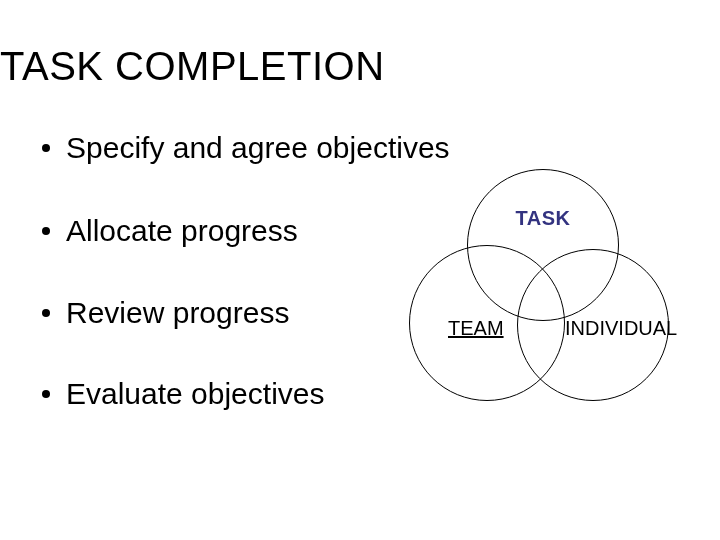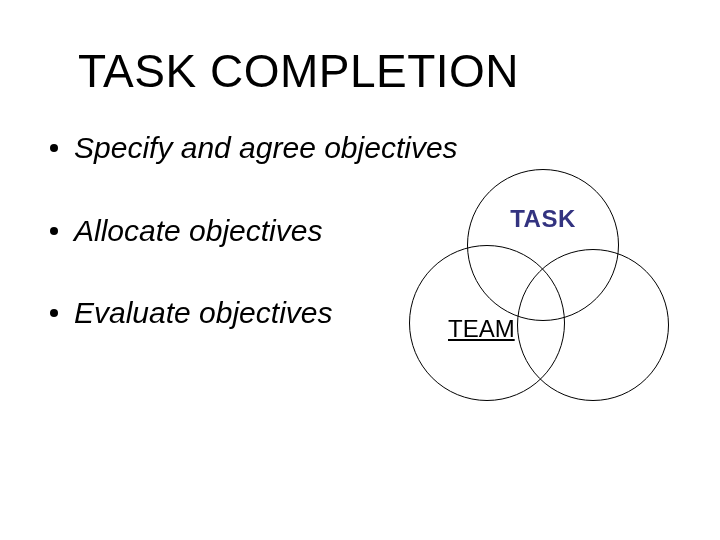--- a/index.html
+++ b/index.html
@@ -11,30 +11,29 @@
   }
   .slide {
     position: absolute; inset: 0;
     width: 720px; height: 540px;
     background: var(--background, #ffffff);
   }
   .slide-title {
     position: absolute;
     top: 44px; left: 0; width: 597px;
     margin: 0;
-    text-align: center;
-    font-size: 46px;
+    font-size: 40px;
     font-weight: 400;
     letter-spacing: 0.5px;
     color: var(--text, #000000);
     white-space: nowrap;
   }
   .bullet-row {
     position: absolute;
-    left: 12px; width: 460px; height: 38px; font-style: italic;
+    left: 4px; width: 460px; height: 38px;
   }
   .bullet-row:nth-of-type(1) { top: 131px; }
   .bullet-row:nth-of-type(2) { top: 214px; }
   .bullet-row:nth-of-type(3) { top: 296px; }
   .bullet-row:nth-of-type(4) { top: 377px; }
   .bullet-dot {
     position: absolute;
     left: 38px; top: 13px;
     width: 8px; height: 8px;
     border-radius: 50%;
@@ -56,21 +55,21 @@
     border: 1px solid var(--circle-outline, #000000);
     border-radius: 50%;
     background: transparent;
     box-sizing: border-box;
   }
   .venn-circle.task       { left: 467px; top: 169px; width: 152px; height: 152px; }
   .venn-circle.team       { left: 409px; top: 245px; width: 156px; height: 156px; }
   .venn-circle.individual { left: 517px; top: 249px; width: 152px; height: 152px; }
   .venn-label {
     position: absolute;
-    font-size: 24px;
+    font-size: 20px;
     line-height: 19px;
     color: var(--text, #000000);
     white-space: nowrap;
   }
   .venn-label.task {
     left: 467px; top: 209px; width: 152px;
     text-align: center;
     font-weight: 700;
     letter-spacing: 0.5px;
     color: var(--task-label, #333380);
@@ -84,29 +83,34 @@
 <div class="slide">
 
   <h1 class="slide-title">TASK COMPLETION</h1>
 
   <div class="bullet-row">
     <span class="bullet-dot"></span>
     <span class="bullet-text">Specify and agree objectives</span>
   </div>
   <div class="bullet-row">
     <span class="bullet-dot"></span>
-    <span class="bullet-text">Allocate objectives</span>
+    <span class="bullet-text">Allocate progress</span>
+  </div>
+  <div class="bullet-row">
+    <span class="bullet-dot"></span>
+    <span class="bullet-text">Review progress</span>
   </div>
   <div class="bullet-row">
     <span class="bullet-dot"></span>
     <span class="bullet-text">Evaluate objectives</span>
   </div>
 
   <div class="venn">
     <div class="venn-circle task"></div>
     <div class="venn-circle team"></div>
     <div class="venn-circle individual"></div>
 
     <div class="venn-label task">TASK</div>
     <div class="venn-label team">TEAM</div>
+    <div class="venn-label individual">INDIVIDUAL</div>
   </div>
 
 </div>
 
 </body></html>

